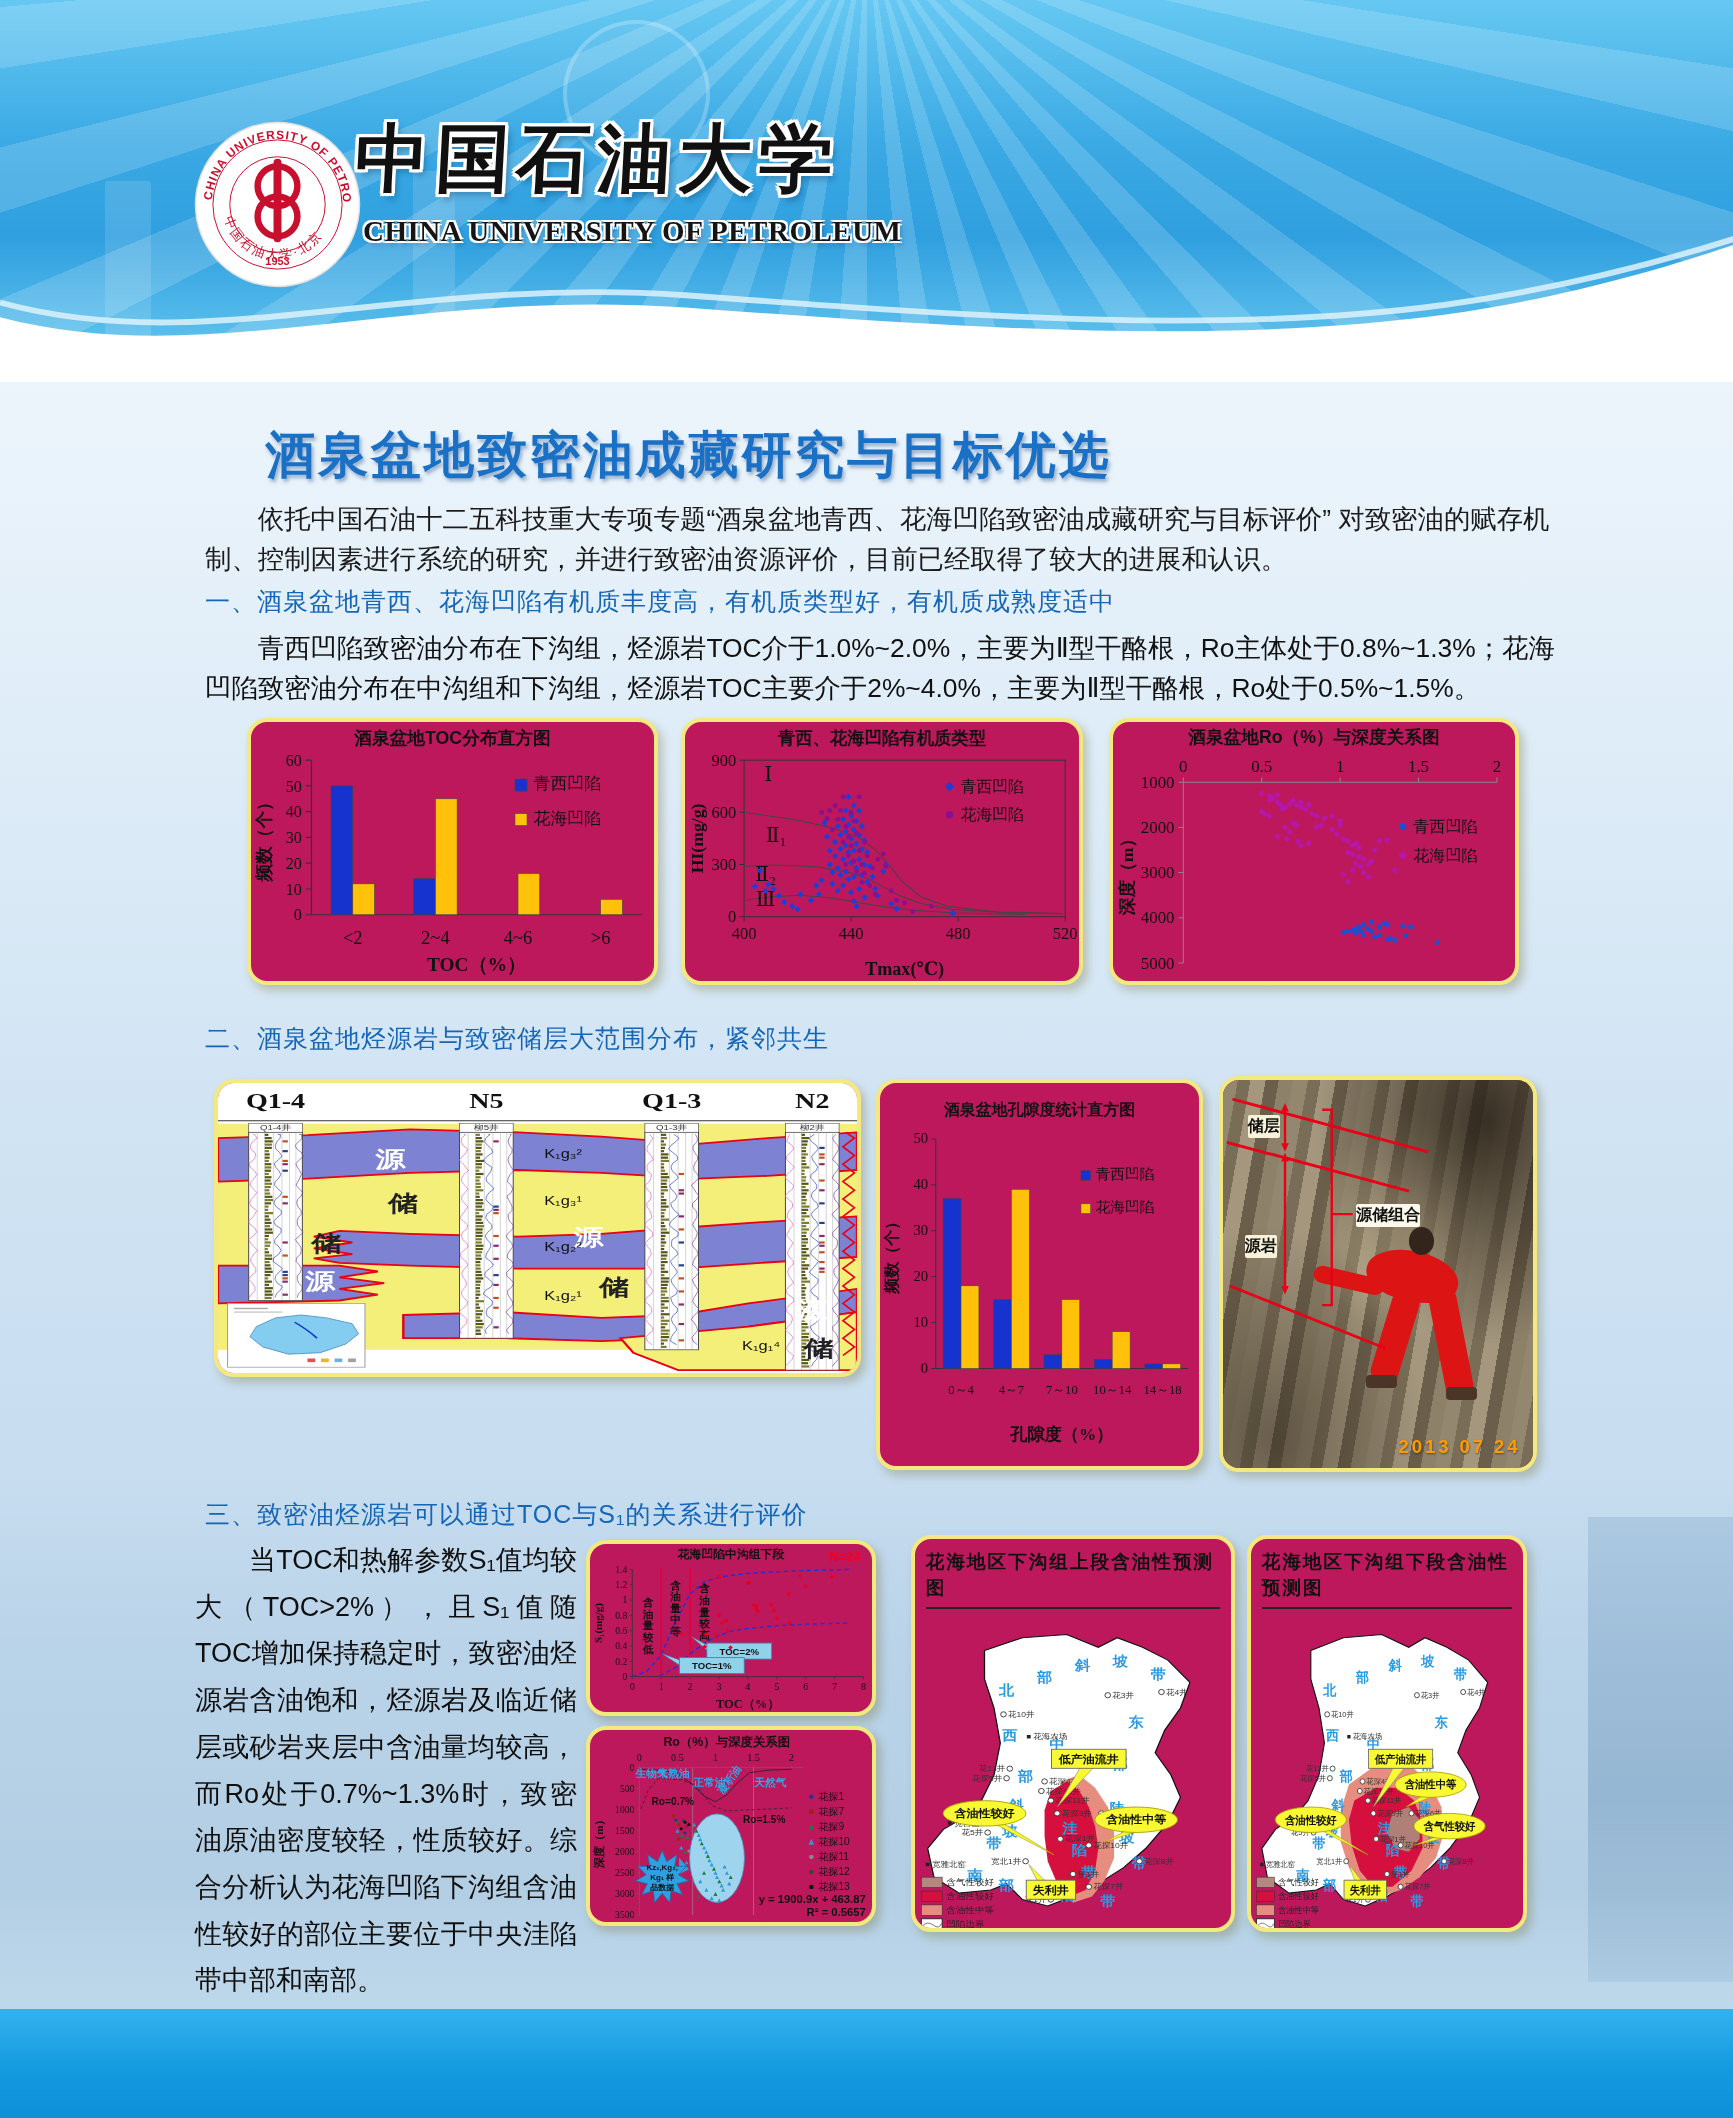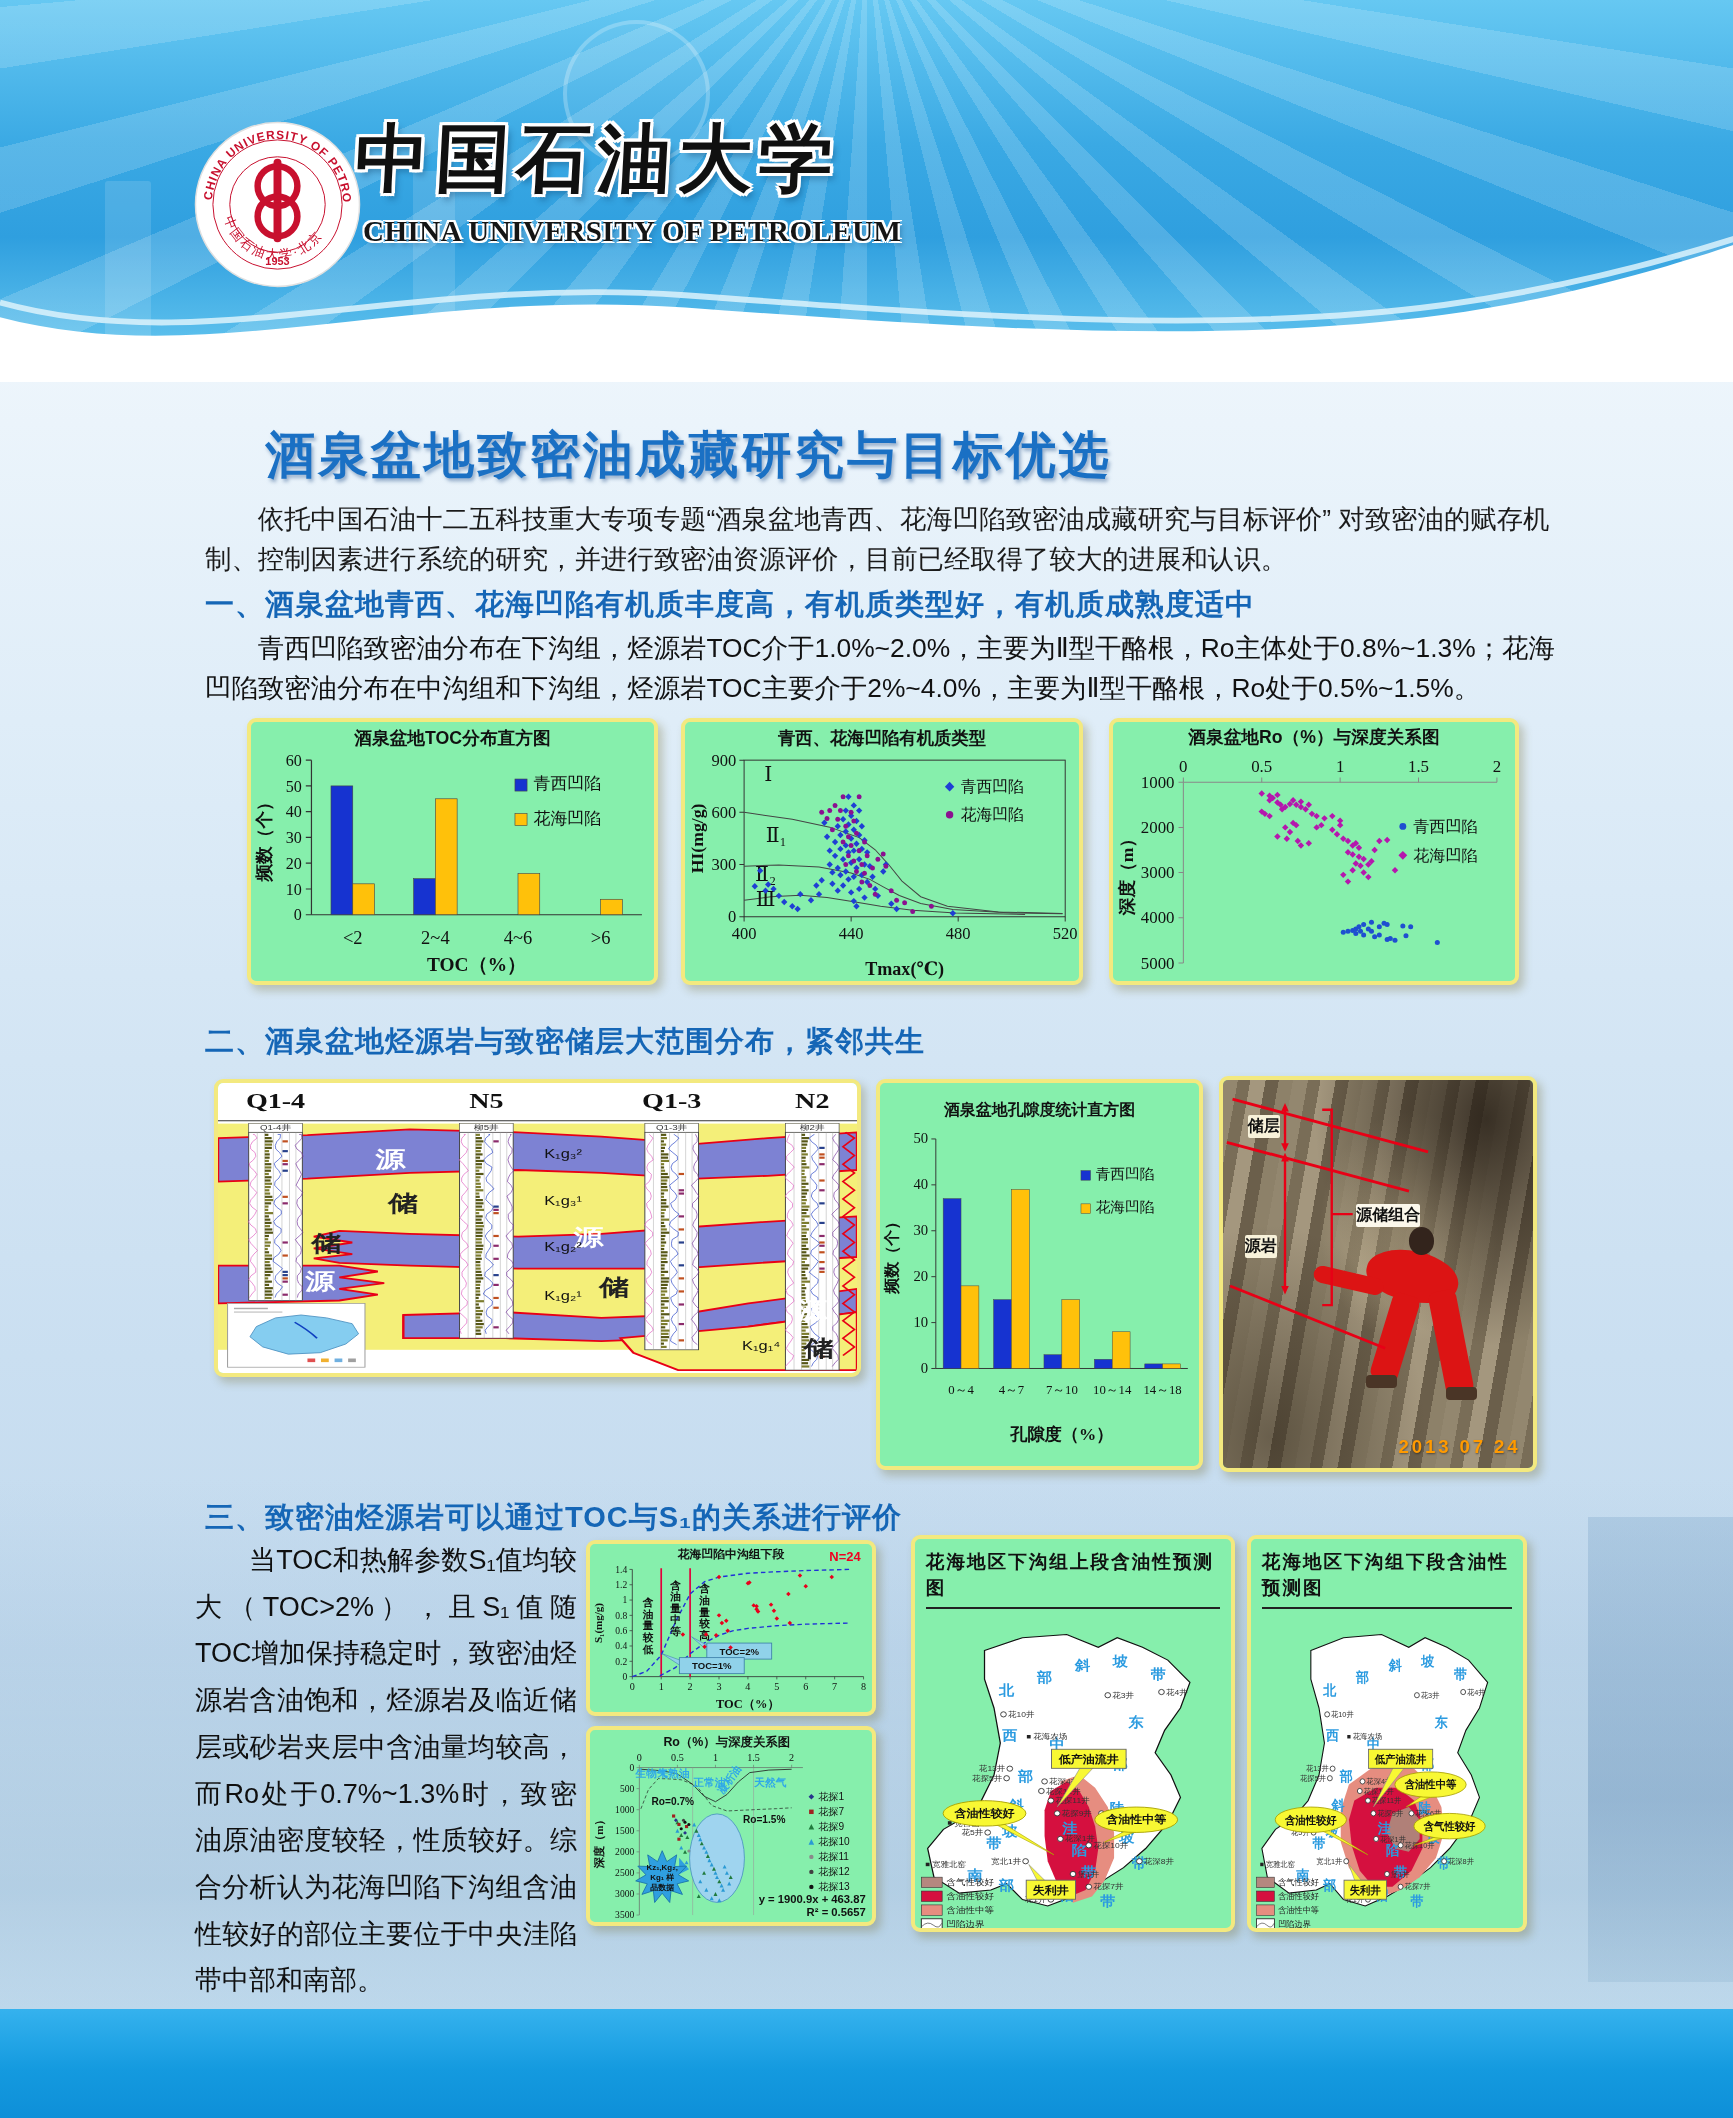--- a/index.html
+++ b/index.html
@@ -15,25 +15,25 @@
   .seal{position:absolute;left:193px;top:120px;width:169px;height:169px}
   .univ-cn{position:absolute;left:355px;top:110px;font-size:74px;font-weight:900;letter-spacing:6.8px;color:#101010;transform:skewX(-3deg);
            text-shadow:-2.9px -2.9px 0 #fff,2.9px -2.9px 0 #fff,-2.9px 2.9px 0 #fff,2.9px 2.9px 0 #fff,0 -3.4px 0 #fff,0 3.4px 0 #fff,-3.4px 0 0 #fff,3.4px 0 0 #fff,4.9px 5.9px 6.8px rgba(0,40,80,.35)}
   .univ-en{position:absolute;left:363px;top:215px;font-size:29px;font-weight:900;letter-spacing:0.5px;color:#151515;font-family:"Liberation Serif","DejaVu Serif",serif;
            text-shadow:-2px -2px 0 #fff,2px -2px 0 #fff,-2px 2px 0 #fff,2px 2px 0 #fff,0 2.4px 0 #fff,0 -2.4px 0 #fff,3.4px 3.9px 4.9px rgba(0,40,80,.3)}
   .wave{position:absolute;left:0;top:229px;width:1734px;height:153px}
   
   .poster-title{position:absolute;left:0;top:422px;width:1377px;text-align:center;font-size:50px;font-weight:900;color:#1a70c4;letter-spacing:2.9px;
                 text-shadow:2px 2.9px 3.9px rgba(120,150,185,.75)}
   .intro{position:absolute;left:205px;top:499px;width:1365px;font-size:26.4px;line-height:1.52;color:#1b1b1b;text-indent:2em}
-  .sec-h{position:absolute;left:205px;font-size:29px;font-weight:700;color:#1566b6;letter-spacing:1px}
+  .sec-h{position:absolute;left:205px;font-size:25px;font-weight:400;color:#1566b6;letter-spacing:1px}
   .sec-body{position:absolute;left:205px;width:1370px;font-size:26.4px;line-height:1.5;color:#111;text-indent:2em}
   .s3-text{position:absolute;left:195px;top:1537px;width:382px;font-size:27px;line-height:1.73;color:#0f0f0f;text-align:justify;text-indent:2em}
   
-  .card{position:absolute;background:#86efac;border:4.4px solid #f3e97f;border-radius:9px;box-shadow:4.9px 5.9px 8.8px rgba(115,105,45,.30);overflow:hidden}
+  .card{position:absolute;background:#be185d;border:4.4px solid #f3e97f;border-radius:20px;box-shadow:4.9px 5.9px 8.8px rgba(115,105,45,.30);overflow:hidden}
   .fill{width:100%;height:100%;display:block}
   .map-card{display:flex;flex-direction:column}
   .map-title{font-size:18.6px;font-weight:700;color:#111;text-align:left;letter-spacing:2px;padding:9.8px 0 5.9px;margin:0 10.8px;border-bottom:2.9px solid #222}
   .map-card svg{flex:1}
   
   .photo{position:absolute;inset:0;
     background:
       radial-gradient(ellipse at 85% 10%,rgba(38,30,22,.82) 0%,rgba(38,30,22,0) 46%),
       radial-gradient(ellipse at 60% 38%,rgba(214,198,160,.55) 0%,rgba(0,0,0,0) 34%),
       radial-gradient(ellipse at 15% 92%,rgba(48,40,28,.5) 0%,rgba(0,0,0,0) 42%),

